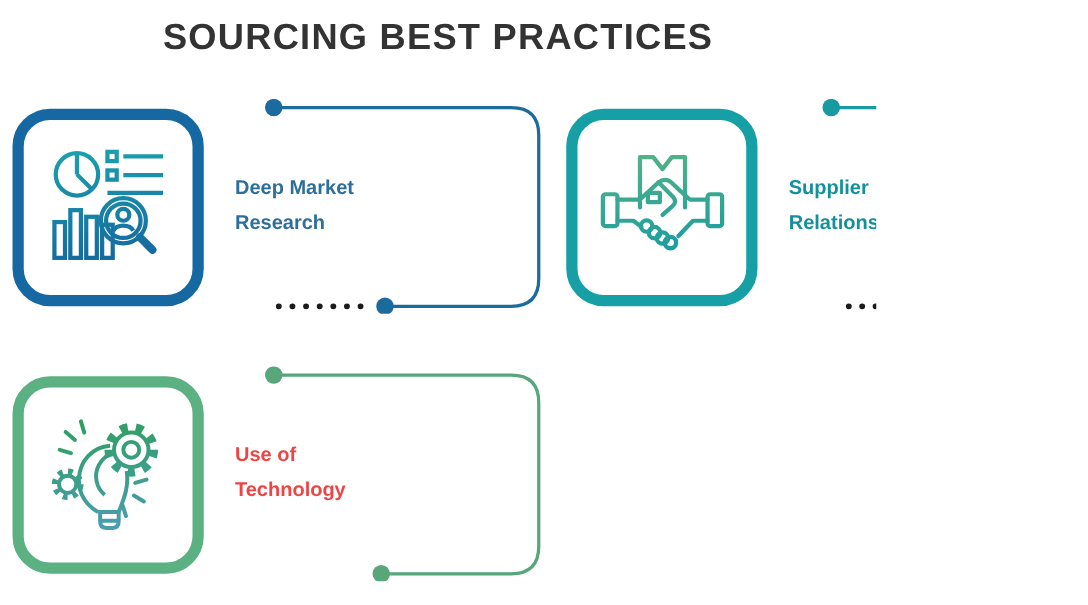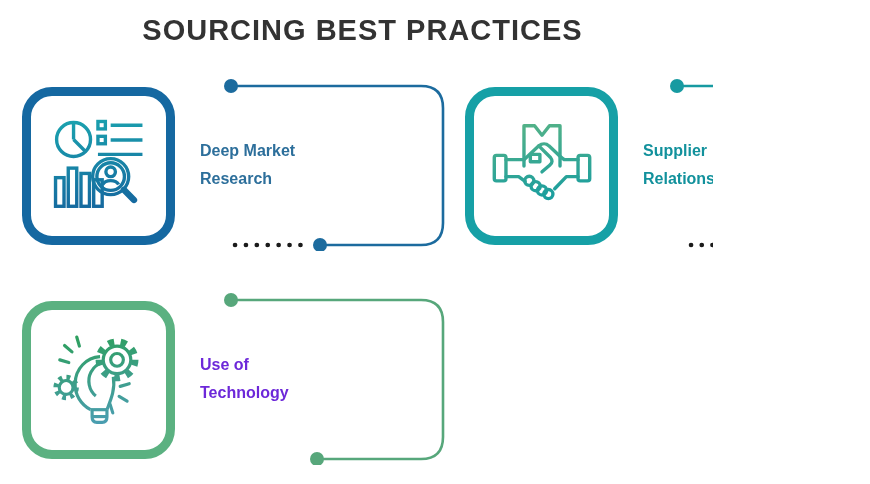--- a/index.html
+++ b/index.html
@@ -1,18 +1,18 @@
 <!DOCTYPE html>
 <html><head>
 <meta charset="utf-8">
 <style>
   html,body{margin:0;padding:0;background:#ffffff;}
   .canvas{
     position:relative;width:701px;height:484px;background:#ffffff;
-    font-family:"Liberation Sans", sans-serif;overflow:hidden;margin-left:12px;
+    font-family:"Liberation Sans", sans-serif;overflow:hidden;
   }
   .title{
     position:absolute;top:14px;left:0;width:100%;text-align:center;
     font-size:29px;font-weight:800;letter-spacing:1px;color:#333333;
   }
   .card{position:absolute;}
   .card1{left:10px;top:79px;width:425px;height:172px;}
   .card2{left:453px;top:79px;width:412px;height:172px;}
   .card3{left:10px;top:293px;width:425px;height:172px;}
   .card4{left:453px;top:293px;width:412px;height:172px;}
@@ -156,18 +156,18 @@
     <div class="icon-frame" style="border-color: rgb(91, 177, 129);">
       <svg viewBox="0 0 100 100">
         <use href="#sym-bulb-gears" width="100" height="100" stroke="url(#grad-c2)"></use>
       </svg>
     </div>
     <svg class="bracket b-left" viewBox="0 0 226 172">
       <path class="wire" d="M10 7 H200 Q222 7 222 29 V144 Q222 166 200 166 H96" stroke="#57a77b"></path>
       <circle cx="10" cy="7" r="7" fill="#57a77b"></circle>
       <circle cx="96" cy="166" r="7" fill="#57a77b"></circle>
     </svg>
-    <div class="label" style="color: #6d28d9;">Use of
+    <div class="label" style="color: #ef4444;">Use of
 Technology</div>
   </div>
 
 
 </div>
 
 </body></html>

